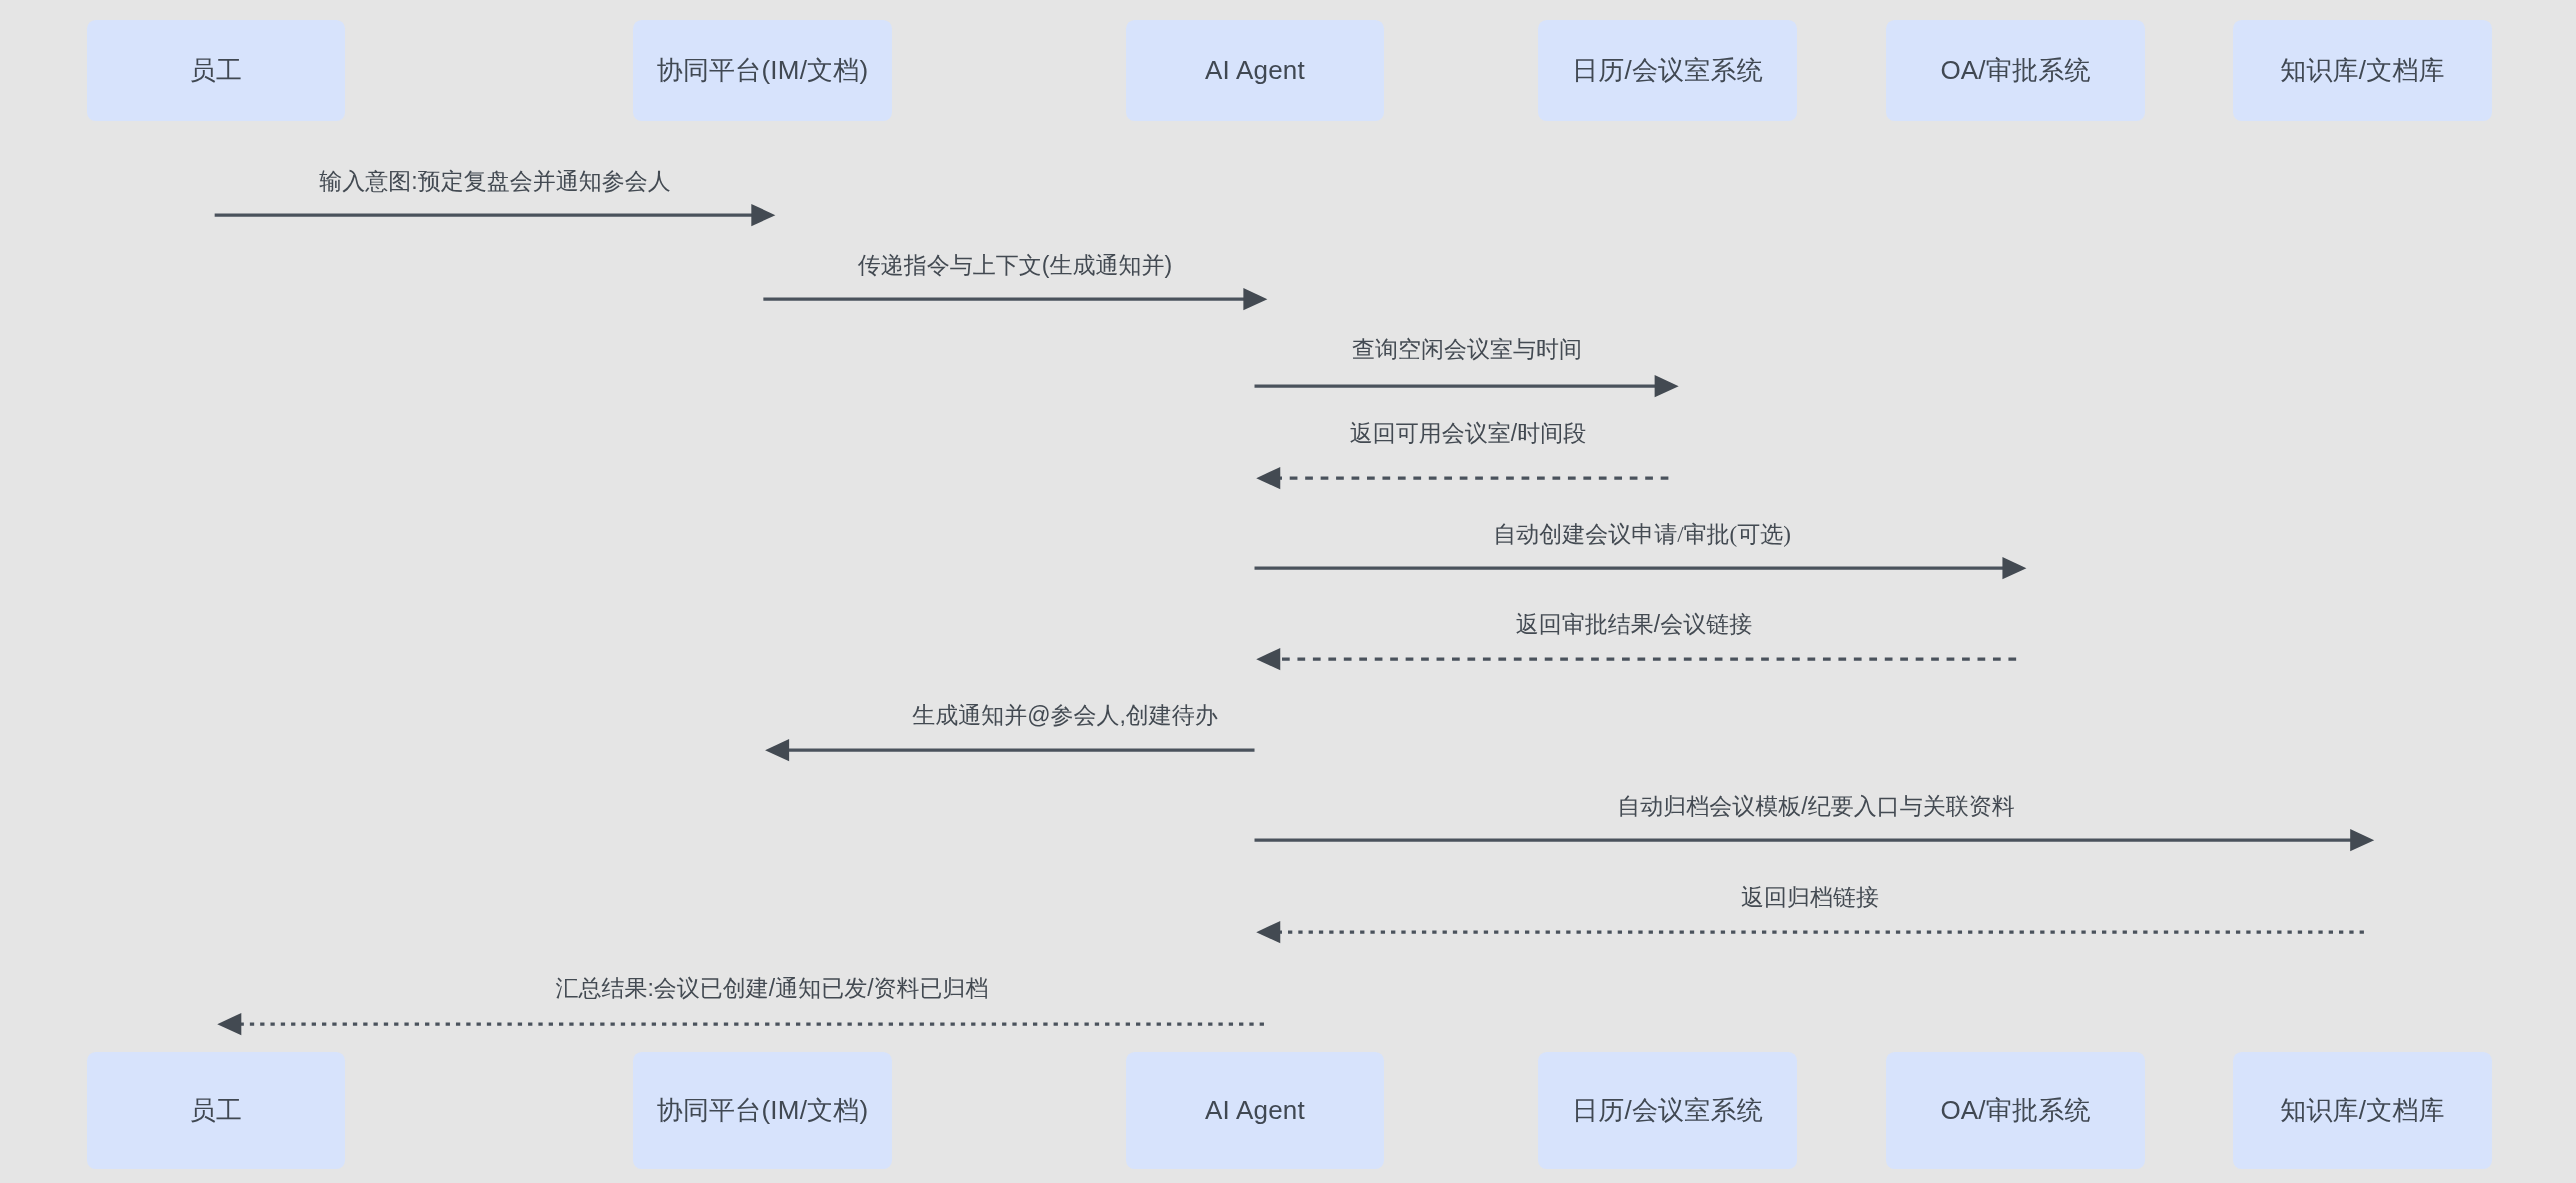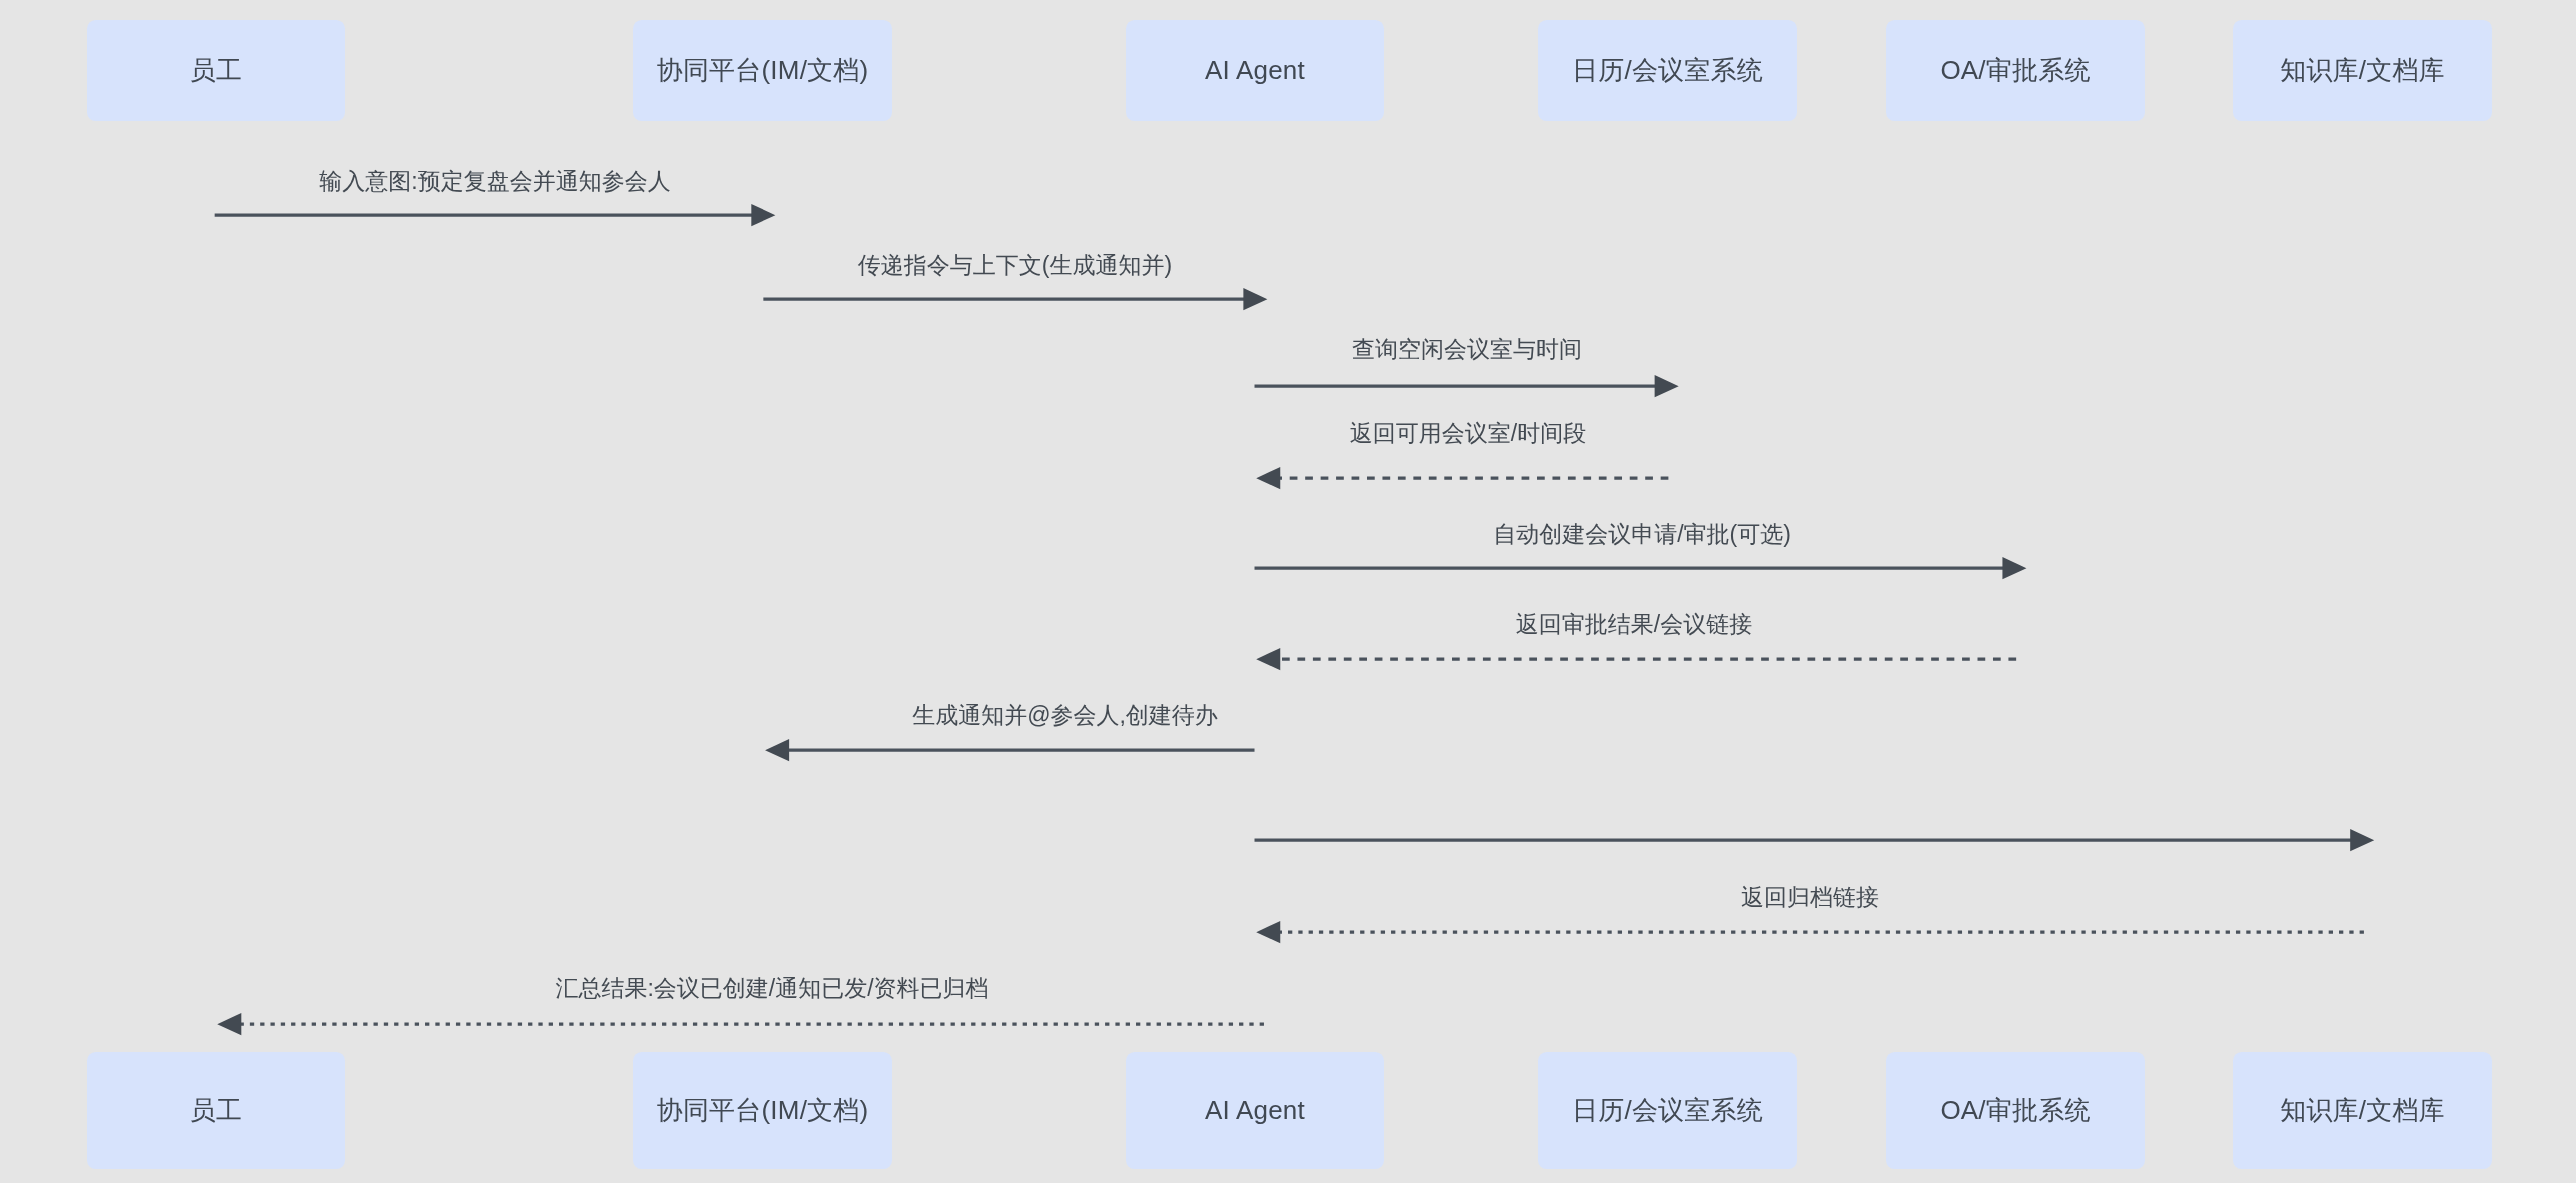--- a/index.html
+++ b/index.html
@@ -105,21 +105,21 @@
   </div>
 
   <div class="msg-label" style="left:1462px; top:420px;margin-left:6px;">返回可用会议室/时间段</div>
   <div class="msg-arrow" style="left:0px; top:466px; width:2576px;">
     <svg width="2576" height="26" viewBox="0 0 3000 30">
       <line x1="1943" y1="14" x2="1481" y2="14" stroke="#4a525c" stroke-width="4" stroke-dasharray="9 9"></line>
       <polygon points="1463,14 1491,1 1491,27" fill="#434a52"></polygon>
     </svg>
   </div>
 
-  <div class="msg-label" style="left:1642px; top:521px;">自动创建会议申请/审批(可选)</div>
+  <div class="msg-label" style="left:1642px; top:521px;font-family:Liberation Serif, serif;">自动创建会议申请/审批(可选)</div>
   <div class="msg-arrow" style="left:0px; top:556px; width:2576px;">
     <svg width="2576" height="26" viewBox="0 0 3000 30">
       <line x1="1461" y1="14" x2="2342" y2="14" stroke="#4a525c" stroke-width="4"></line>
       <polygon points="2360,14 2332,1 2332,27" fill="#434a52"></polygon>
     </svg>
   </div>
 
   <div class="msg-label" style="left:1634px; top:611px;">返回审批结果/会议链接</div>
   <div class="msg-arrow" style="left:0px; top:647px; width:2576px;">
     <svg width="2576" height="26" viewBox="0 0 3000 30">
@@ -129,20 +129,21 @@
   </div>
 
   <div class="msg-label" style="left:1065px; top:702px;">生成通知并@参会人,创建待办</div>
   <div class="msg-arrow" style="left:0px; top:738px; width:2576px;">
     <svg width="2576" height="26" viewBox="0 0 3000 30">
       <line x1="1461" y1="14" x2="909" y2="14" stroke="#4a525c" stroke-width="4"></line>
       <polygon points="891,14 919,1 919,27" fill="#434a52"></polygon>
     </svg>
   </div>
 
+  <div class="msg-label" style="left:1816px; top:793px;">自动归档会议模板/纪要入口与关联资料</div>
   <div class="msg-arrow" style="left:0px; top:828px; width:2576px;">
     <svg width="2576" height="26" viewBox="0 0 3000 30">
       <line x1="1461" y1="14" x2="2747" y2="14" stroke="#4a525c" stroke-width="4"></line>
       <polygon points="2765,14 2737,1 2737,27" fill="#434a52"></polygon>
     </svg>
   </div>
 
   <div class="msg-label" style="left:1810px; top:884px;">返回归档链接</div>
   <div class="msg-arrow" style="left:0px; top:920px; width:2576px;">
     <svg width="2576" height="26" viewBox="0 0 3000 30">

